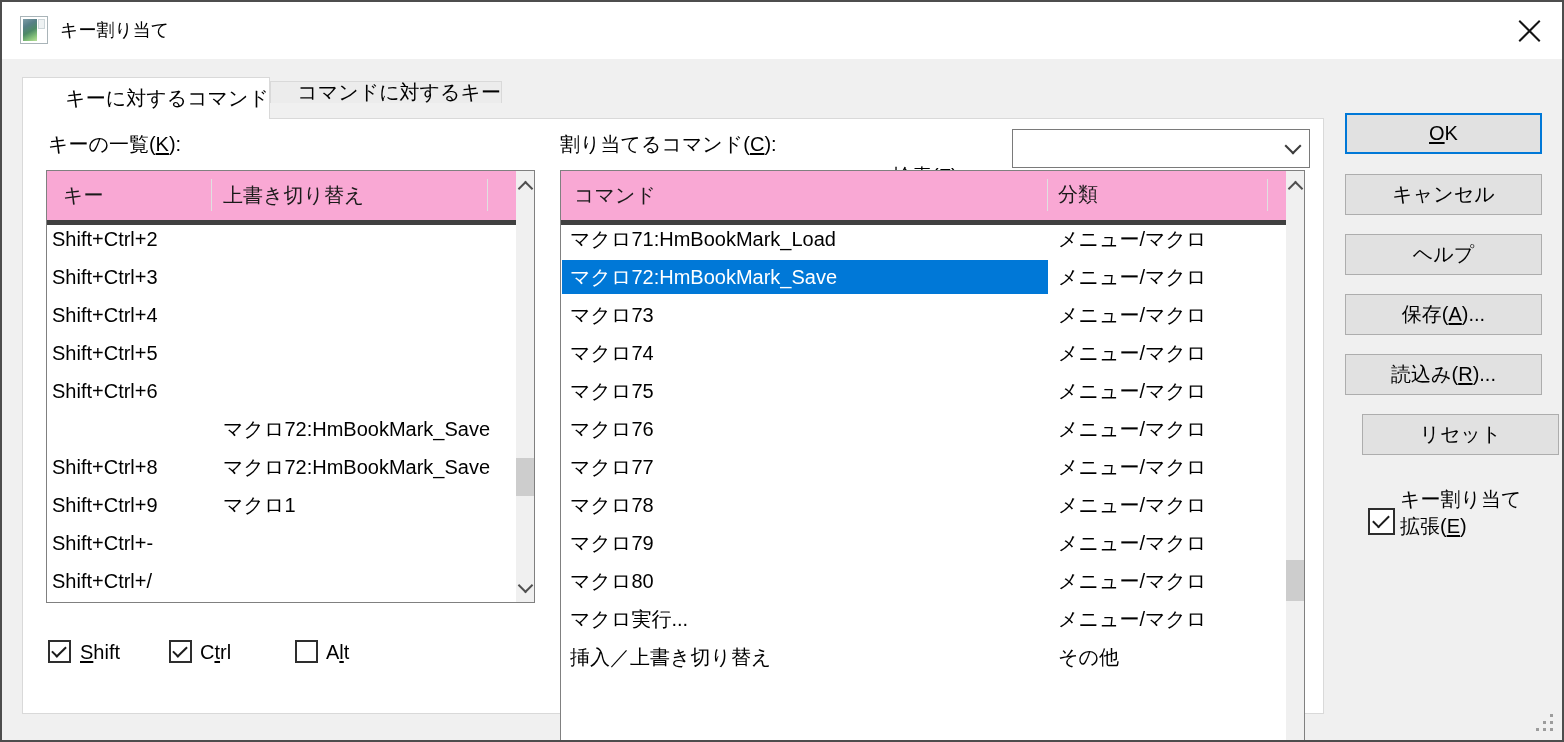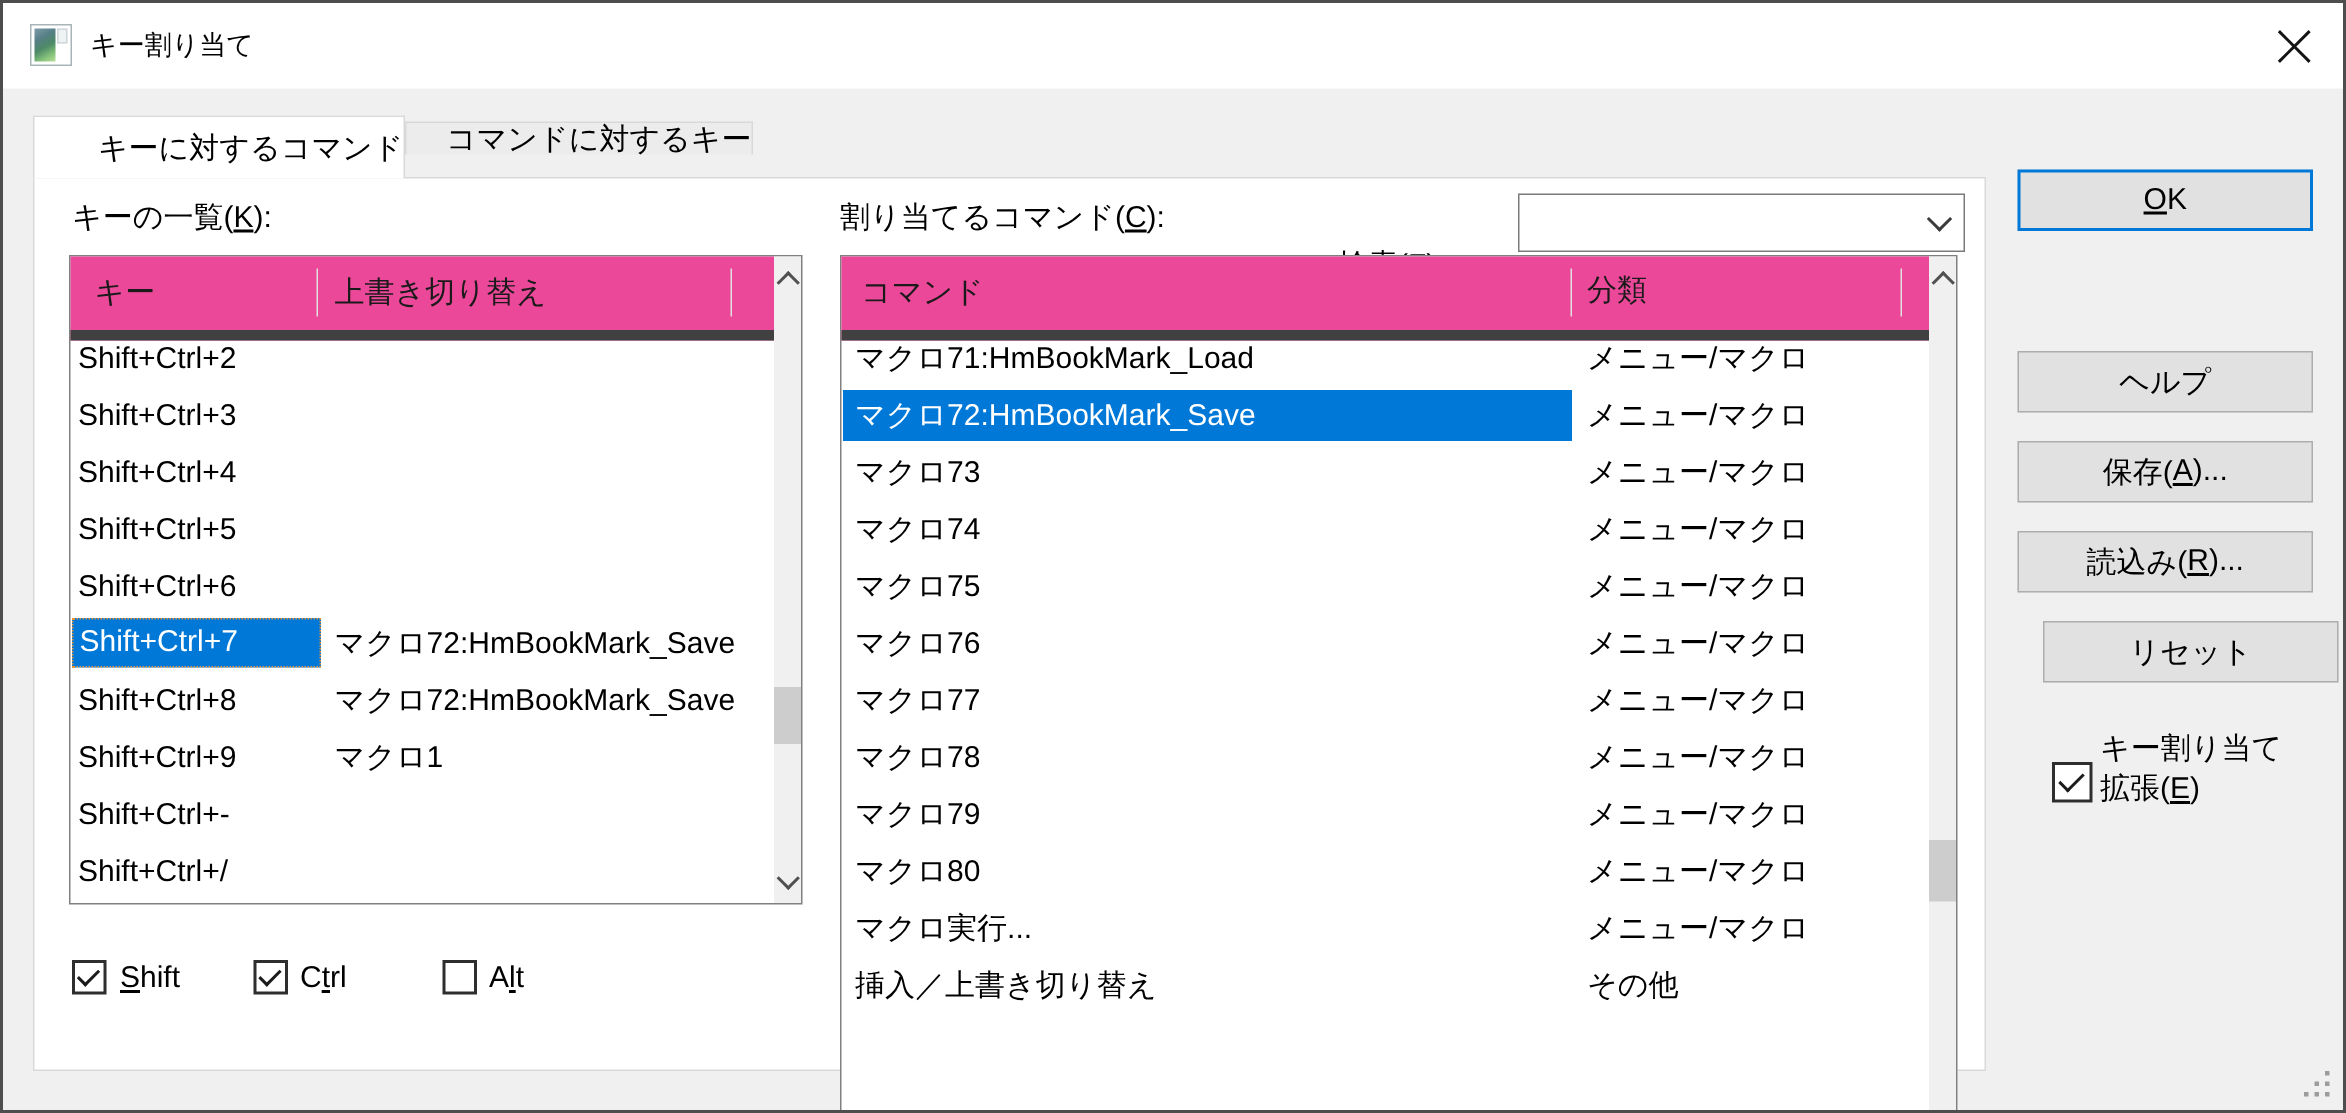--- a/index.html
+++ b/index.html
@@ -41,22 +41,22 @@
   #lbl-keys{ left:46px; top:129px; }
   #lbl-cmds{ left:558px; top:129px; }
   #lbl-search{ left:890px; top:135px; width:114px; text-align:left;margin-top:26px; }
 
   
   .list{ position:absolute; background:#fff; border:1px solid #808080;
          box-sizing:border-box; z-index:4; }
   #key-list{ left:44px;  top:168px; width:489px; height:433px; }
   #cmd-list{ left:558px; top:168px; width:745px; height:609px; }
 
-  .lheader{ position:absolute; left:0; top:0; right:18px; height:49px; background:#ec4899;
-            border-bottom:7px solid #404040; }
+  .lheader{ position:absolute; left:0; top:0; right:18px; height:49px; background:#f9a8d4;
+            border-bottom:5px solid #404040; }
   .hcell{ position:absolute; top:0; height:49px; line-height:49px; font-size:20px;
           color:#1a1a1a; white-space:nowrap; }
   .hdiv{ position:absolute; top:8px; height:32px; width:1px; background:#e0e0e0; }
   #key-list .hcell.h1{ left:16px; }  #key-list .hcell.h2{ left:176px; }
   #key-list .hdiv.d1{ left:164px; }  #key-list .hdiv.d2{ left:440px; }
   #cmd-list .hcell.h1{ left:13px; }  #cmd-list .hcell.h2{ left:497px;font-family:Liberation Mono, monospace; }
   #cmd-list .hdiv.d1{ left:486px; }  #cmd-list .hdiv.d2{ left:706px; }
 
   .rows{ position:absolute; left:0; top:49px; right:18px; bottom:0; overflow:hidden; }
   .row{ position:relative; height:38px; }
@@ -175,21 +175,20 @@
   </div>
         <div class="row krow">
     <span class="cell c-key">Shift+Ctrl+5</span>
     <span class="cell c-cmd"></span>
   </div>
         <div class="row krow">
     <span class="cell c-key">Shift+Ctrl+6</span>
     <span class="cell c-cmd"></span>
   </div>
         <div class="row krow selected">
-    <span class="cell c-key">Shift+Ctrl+7</span>
     <span class="cell c-cmd">マクロ72:HmBookMark_Save</span>
   </div>
         <div class="row krow">
     <span class="cell c-key">Shift+Ctrl+8</span>
     <span class="cell c-cmd">マクロ72:HmBookMark_Save</span>
   </div>
         <div class="row krow">
     <span class="cell c-key">Shift+Ctrl+9</span>
     <span class="cell c-cmd">マクロ1</span>
   </div>
@@ -291,20 +290,21 @@
           <div class="chev"></div>
         </div>
       <div class="sthumb"></div>
       <div class="sbtn down">
           <div class="chev"></div>
         </div>
     </div>
   </div>
 
   <div class="btn default" id="btn-ok"><u>O</u>K</div>
+  <div class="btn" id="btn-cancel">キャンセル</div>
   <div class="btn" id="btn-help">ヘルプ</div>
   <div class="btn" id="btn-save">保存(<u>A</u>)...</div>
   <div class="btn" id="btn-load">読込み(<u>R</u>)...</div>
   <div class="btn" id="btn-reset">リセット</div>
 
   <div class="checkbox big checked" id="cb-ext"></div>
   <div class="lbl" id="lb-ext">
     <div>キー割り当て</div>
     <div>拡張(<u>E</u>)</div>
   </div>

